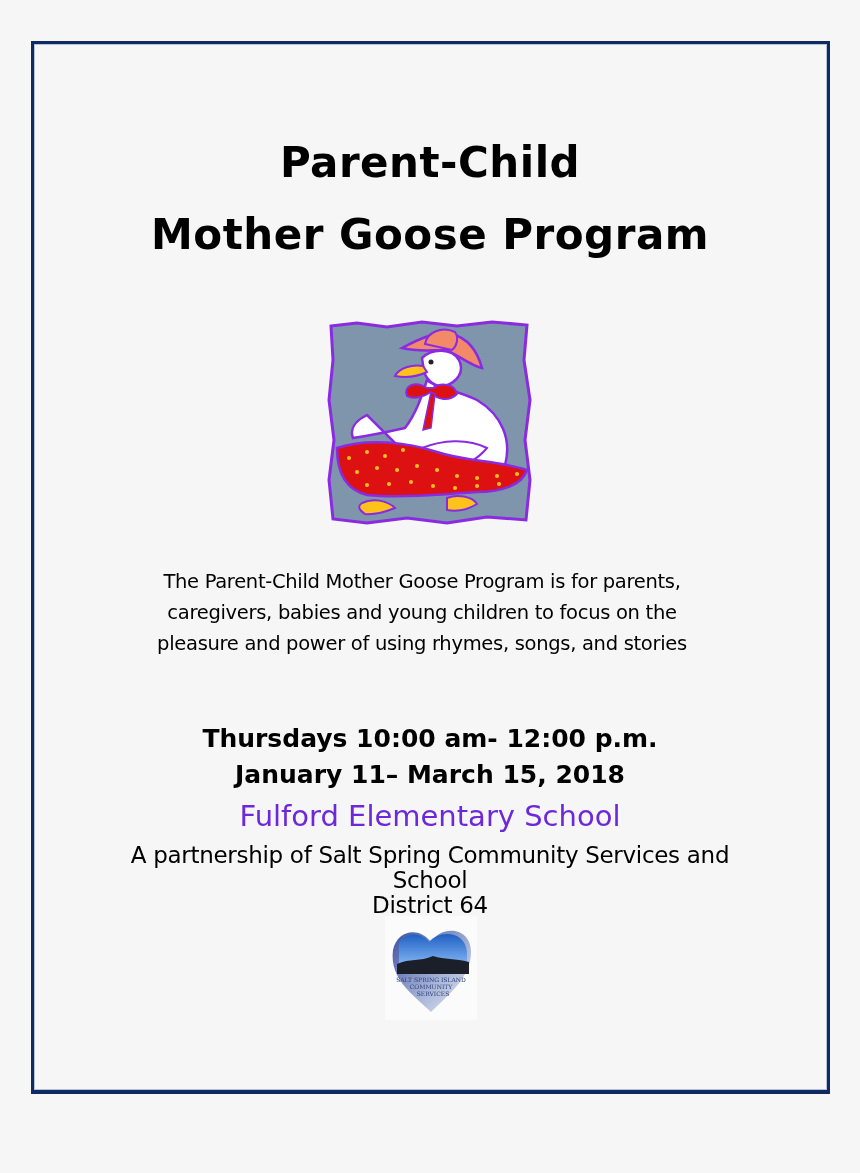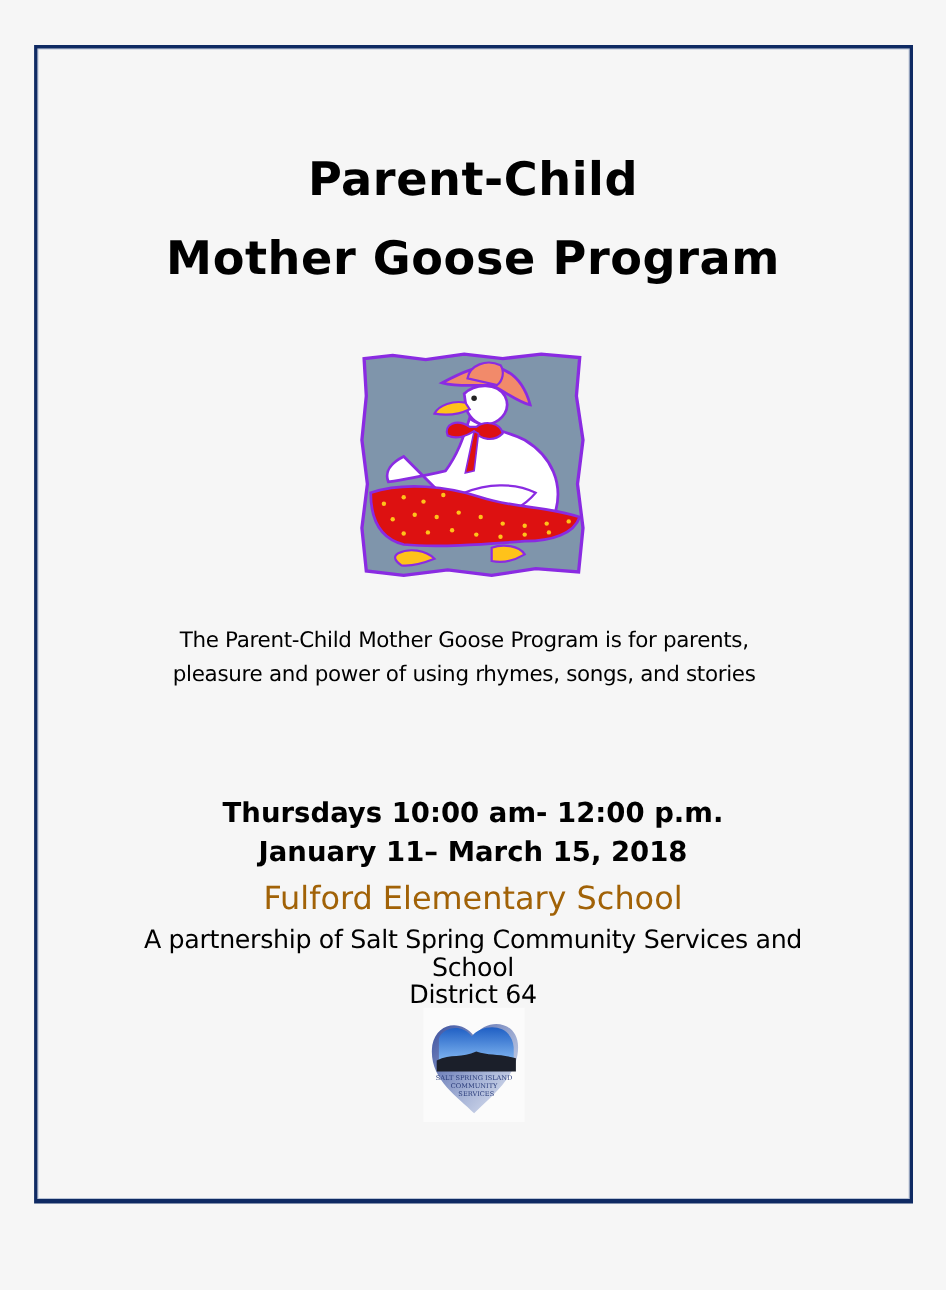--- a/index.html
+++ b/index.html
@@ -44,21 +44,21 @@
   .desc div { white-space: nowrap; }
   .when {
     position: absolute; left: 0; width: 860px;
     text-align: center; font-weight: bold;
     font-size: 25px; line-height: 1;
   }
   .w1 { top: 726px; }
   .w2 { top: 762px; }
   .where {
     position: absolute; left: 0; width: 860px; top: 802px;
-    text-align: center; color: #a16207;
+    text-align: center; color: #6d28d9;
     font-size: 29px; line-height: 1;
   }
   .partner {
     position: absolute; left: 130px; width: 600px; top: 843px;
     text-align: center;
     font-size: 23px; line-height: 25px;
     letter-spacing: -0.3px;
   }
   .logo {
     position: absolute; left: 385px; top: 916px; width: 92px; height: 104px;
@@ -116,20 +116,21 @@
     <circle cx="150" cy="166" r="2"></circle>
       <circle cx="172" cy="164" r="2"></circle>
   </g>
 
   <path d="M35,183 C45,178 60,180 68,188 C58,192 48,195 38,194 C32,190 30,186 35,183 Z" fill="#ffc21a" stroke="#8a2be2" stroke-width="2"></path>
   <path d="M120,178 C130,174 145,176 150,184 C140,190 130,192 120,190 Z" fill="#ffc21a" stroke="#8a2be2" stroke-width="2"></path>
 </svg>
 
 <div class="desc">
   <div>The Parent-Child Mother Goose Program is for parents,</div>
+  <div>caregivers, babies and young children to focus on the</div>
   <div>pleasure and power of using rhymes, songs, and stories</div>
 </div>
 
 <div class="when w1">Thursdays 10:00 am- 12:00 p.m.</div>
 <div class="when w2">January 11– March 15, 2018</div>
 <div class="where">Fulford Elementary School</div>
 
 <div class="partner">
   <div>A partnership of Salt Spring Community Services and School</div>
   <div>District 64</div>

